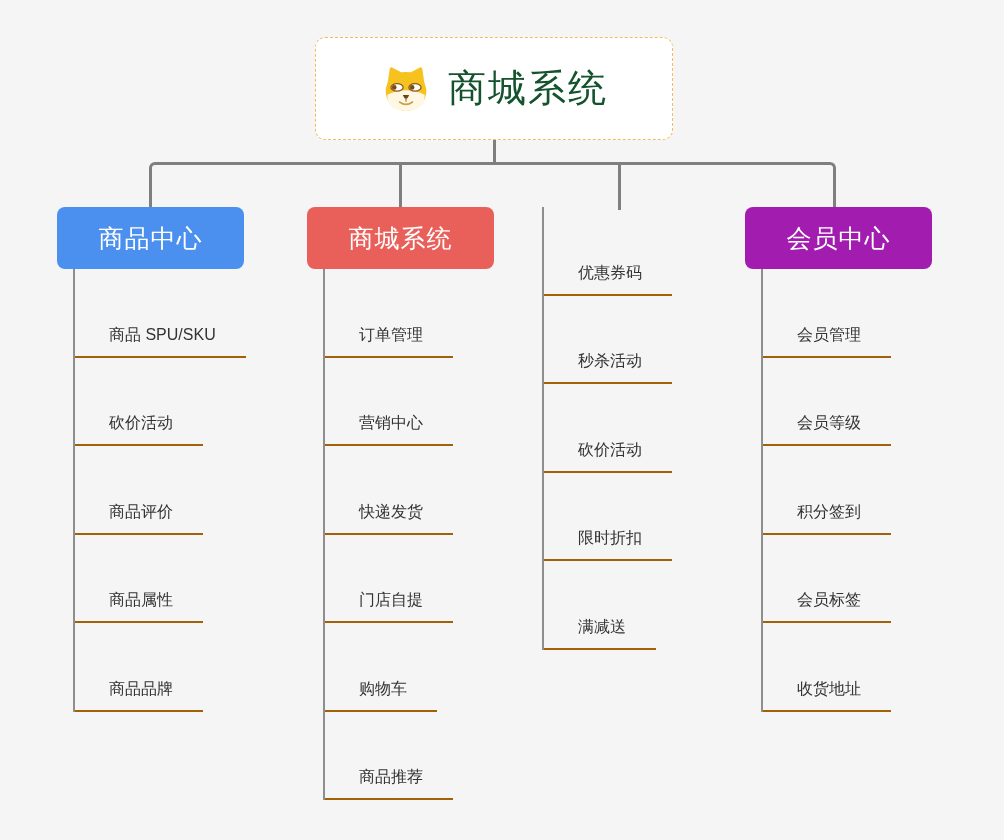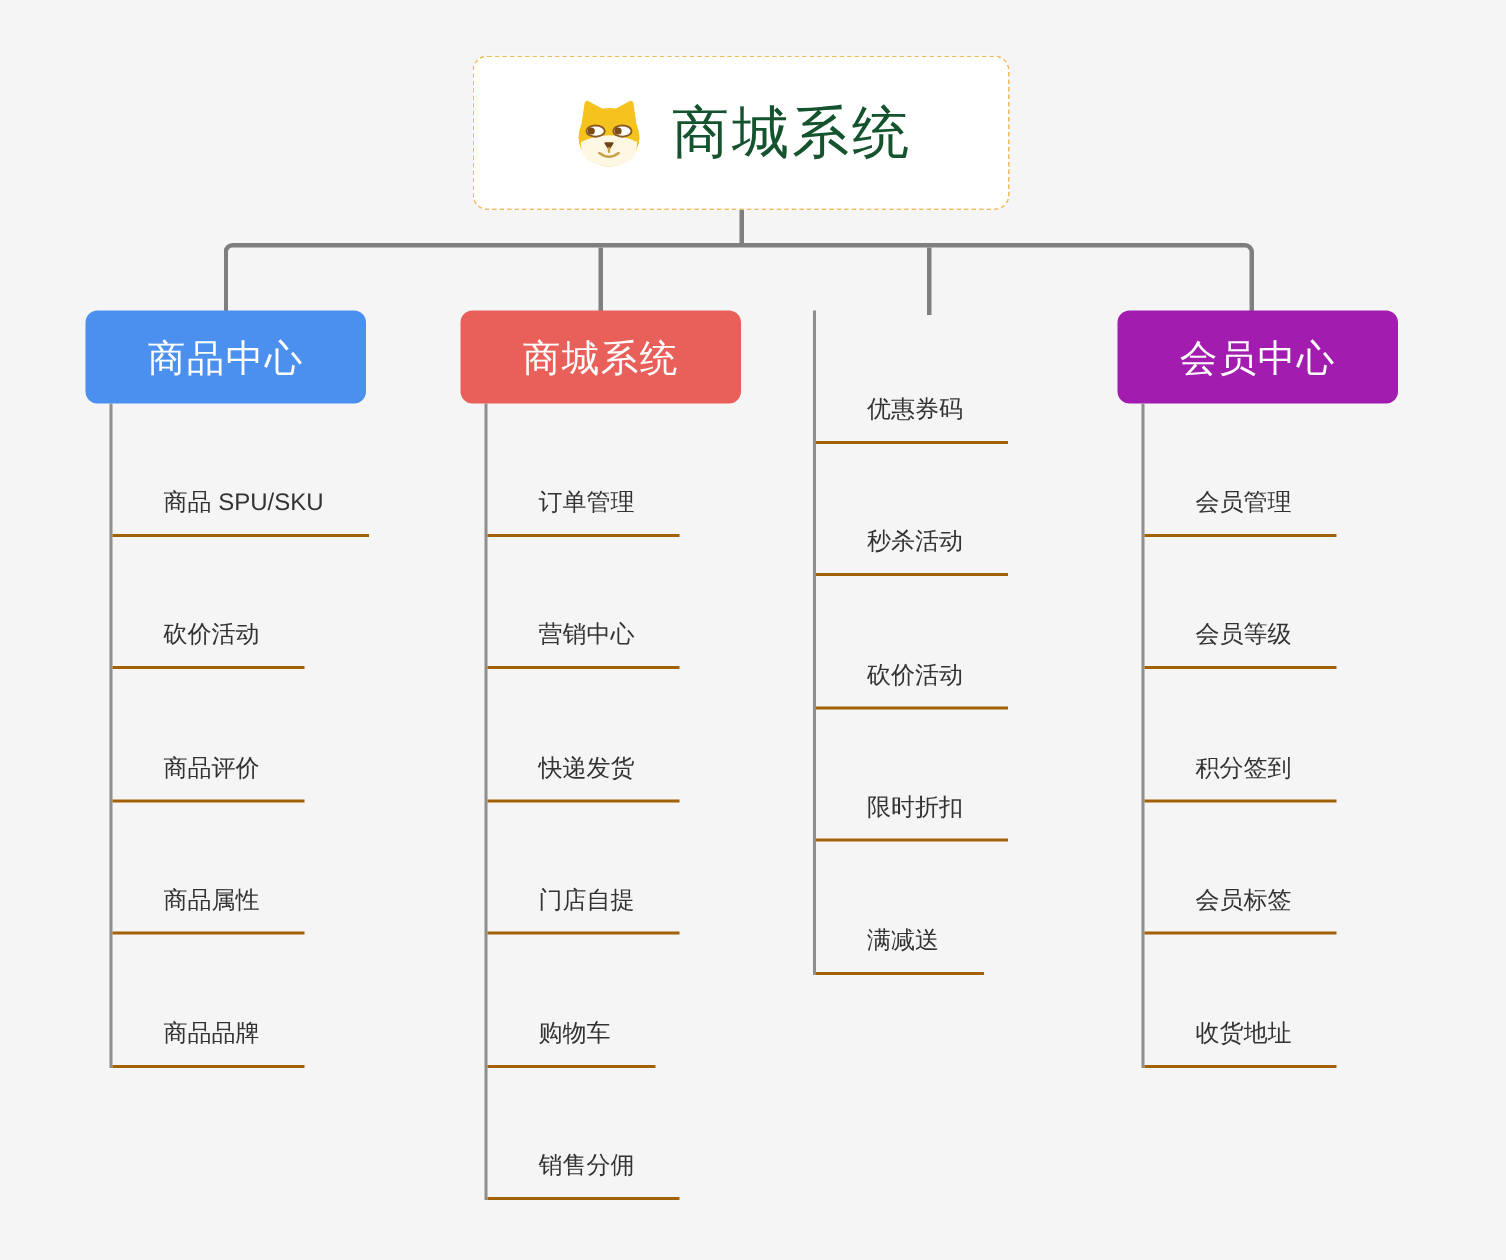--- a/index.html
+++ b/index.html
@@ -149,21 +149,21 @@
       <div class="leaf">
           <span class="leaf-label">快递发货</span>
         </div>
       <div class="leaf">
           <span class="leaf-label">门店自提</span>
         </div>
       <div class="leaf">
           <span class="leaf-label">购物车</span>
         </div>
       <div class="leaf">
-          <span class="leaf-label">销售分佣</span>
+          <span class="leaf-label">商品推荐</span>
         </div>
     </div>
   </div>
 
   <div class="col c3">
     <div class="leaves">
       <div class="leaf">
           <span class="leaf-label">优惠券码</span>
         </div>
       <div class="leaf">

